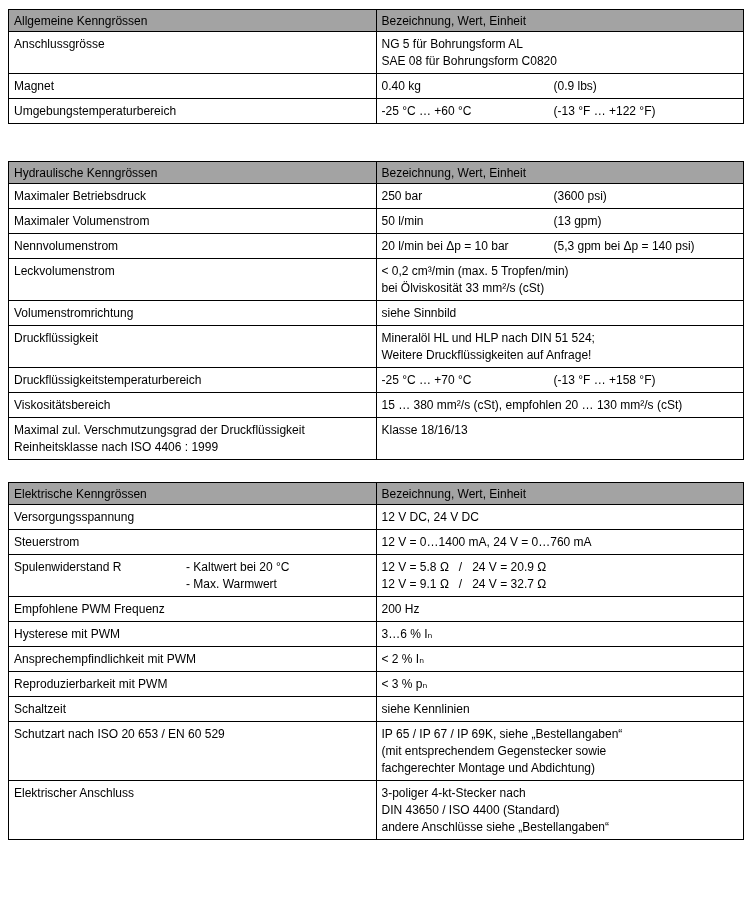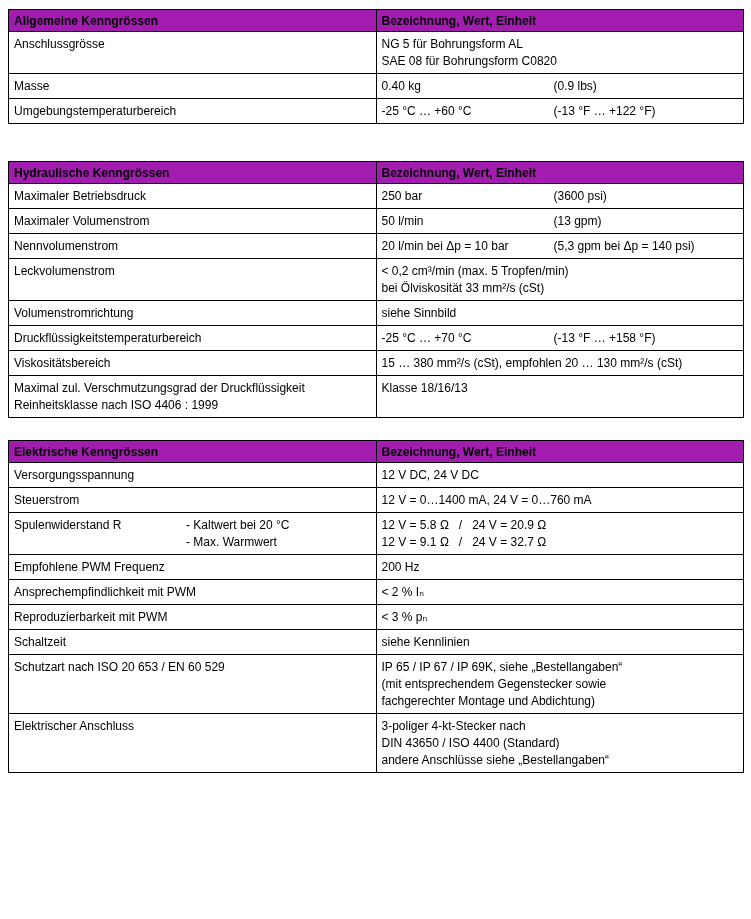--- a/index.html
+++ b/index.html
@@ -20,22 +20,22 @@
   col.c1 { width: 50%; }
   col.c2 { width: 50%; }
   table.kv-table th,
   table.kv-table td {
     border: 1px solid #000000;
     padding: 4px 5px 3px 5px;
     vertical-align: top;
     text-align: left;
   }
   table.kv-table th {
-    background: #a21caf;
-    font-weight: bold;
+    background: #a3a3a3;
+    font-weight: normal;
   }
   .cell-line {
     position: relative;
     line-height: 17px;
     min-height: 17px;
     white-space: pre-wrap;
   }
   .seg { white-space: pre-wrap; }
   .seg-right {
     position: absolute;
@@ -69,21 +69,21 @@
             <td>
               <div class="cell-line"><span class="seg">Anschlussgrösse</span></div>
             </td>
             <td>
               <div class="cell-line"><span class="seg">NG 5 für Bohrungsform AL</span></div>
               <div class="cell-line"><span class="seg">SAE 08 für Bohrungsform C0820</span></div>
             </td>
           </tr>
           <tr>
             <td>
-              <div class="cell-line"><span class="seg">Masse</span></div>
+              <div class="cell-line"><span class="seg">Magnet</span></div>
             </td>
             <td>
               <div class="cell-line"><span class="seg">0.40 kg</span><span class="seg seg-right">(0.9 lbs)</span></div>
             </td>
           </tr>
           <tr>
             <td>
               <div class="cell-line"><span class="seg">Umgebungstemperaturbereich</span></div>
             </td>
             <td>
@@ -143,20 +143,29 @@
           <tr>
             <td>
               <div class="cell-line"><span class="seg">Volumenstromrichtung</span></div>
             </td>
             <td>
               <div class="cell-line"><span class="seg">siehe Sinnbild</span></div>
             </td>
           </tr>
           <tr>
             <td>
+              <div class="cell-line"><span class="seg">Druckflüssigkeit</span></div>
+            </td>
+            <td>
+              <div class="cell-line"><span class="seg">Mineralöl HL und HLP nach DIN 51 524;</span></div>
+              <div class="cell-line"><span class="seg">Weitere Druckflüssigkeiten auf Anfrage!</span></div>
+            </td>
+          </tr>
+          <tr>
+            <td>
               <div class="cell-line"><span class="seg">Druckflüssigkeitstemperaturbereich</span></div>
             </td>
             <td>
               <div class="cell-line"><span class="seg">-25 °C … +70 °C</span><span class="seg seg-right">(-13 °F … +158 °F)</span></div>
             </td>
           </tr>
           <tr>
             <td>
               <div class="cell-line"><span class="seg">Viskositätsbereich</span></div>
             </td>
@@ -219,20 +228,28 @@
           <tr>
             <td>
               <div class="cell-line"><span class="seg">Empfohlene PWM Frequenz</span></div>
             </td>
             <td>
               <div class="cell-line"><span class="seg">200 Hz</span></div>
             </td>
           </tr>
           <tr>
             <td>
+              <div class="cell-line"><span class="seg">Hysterese mit PWM</span></div>
+            </td>
+            <td>
+              <div class="cell-line"><span class="seg">3…6 % Iₙ</span></div>
+            </td>
+          </tr>
+          <tr>
+            <td>
               <div class="cell-line"><span class="seg">Ansprechempfindlichkeit mit PWM</span></div>
             </td>
             <td>
               <div class="cell-line"><span class="seg">&lt; 2 % Iₙ</span></div>
             </td>
           </tr>
           <tr>
             <td>
               <div class="cell-line"><span class="seg">Reproduzierbarkeit mit PWM</span></div>
             </td>

